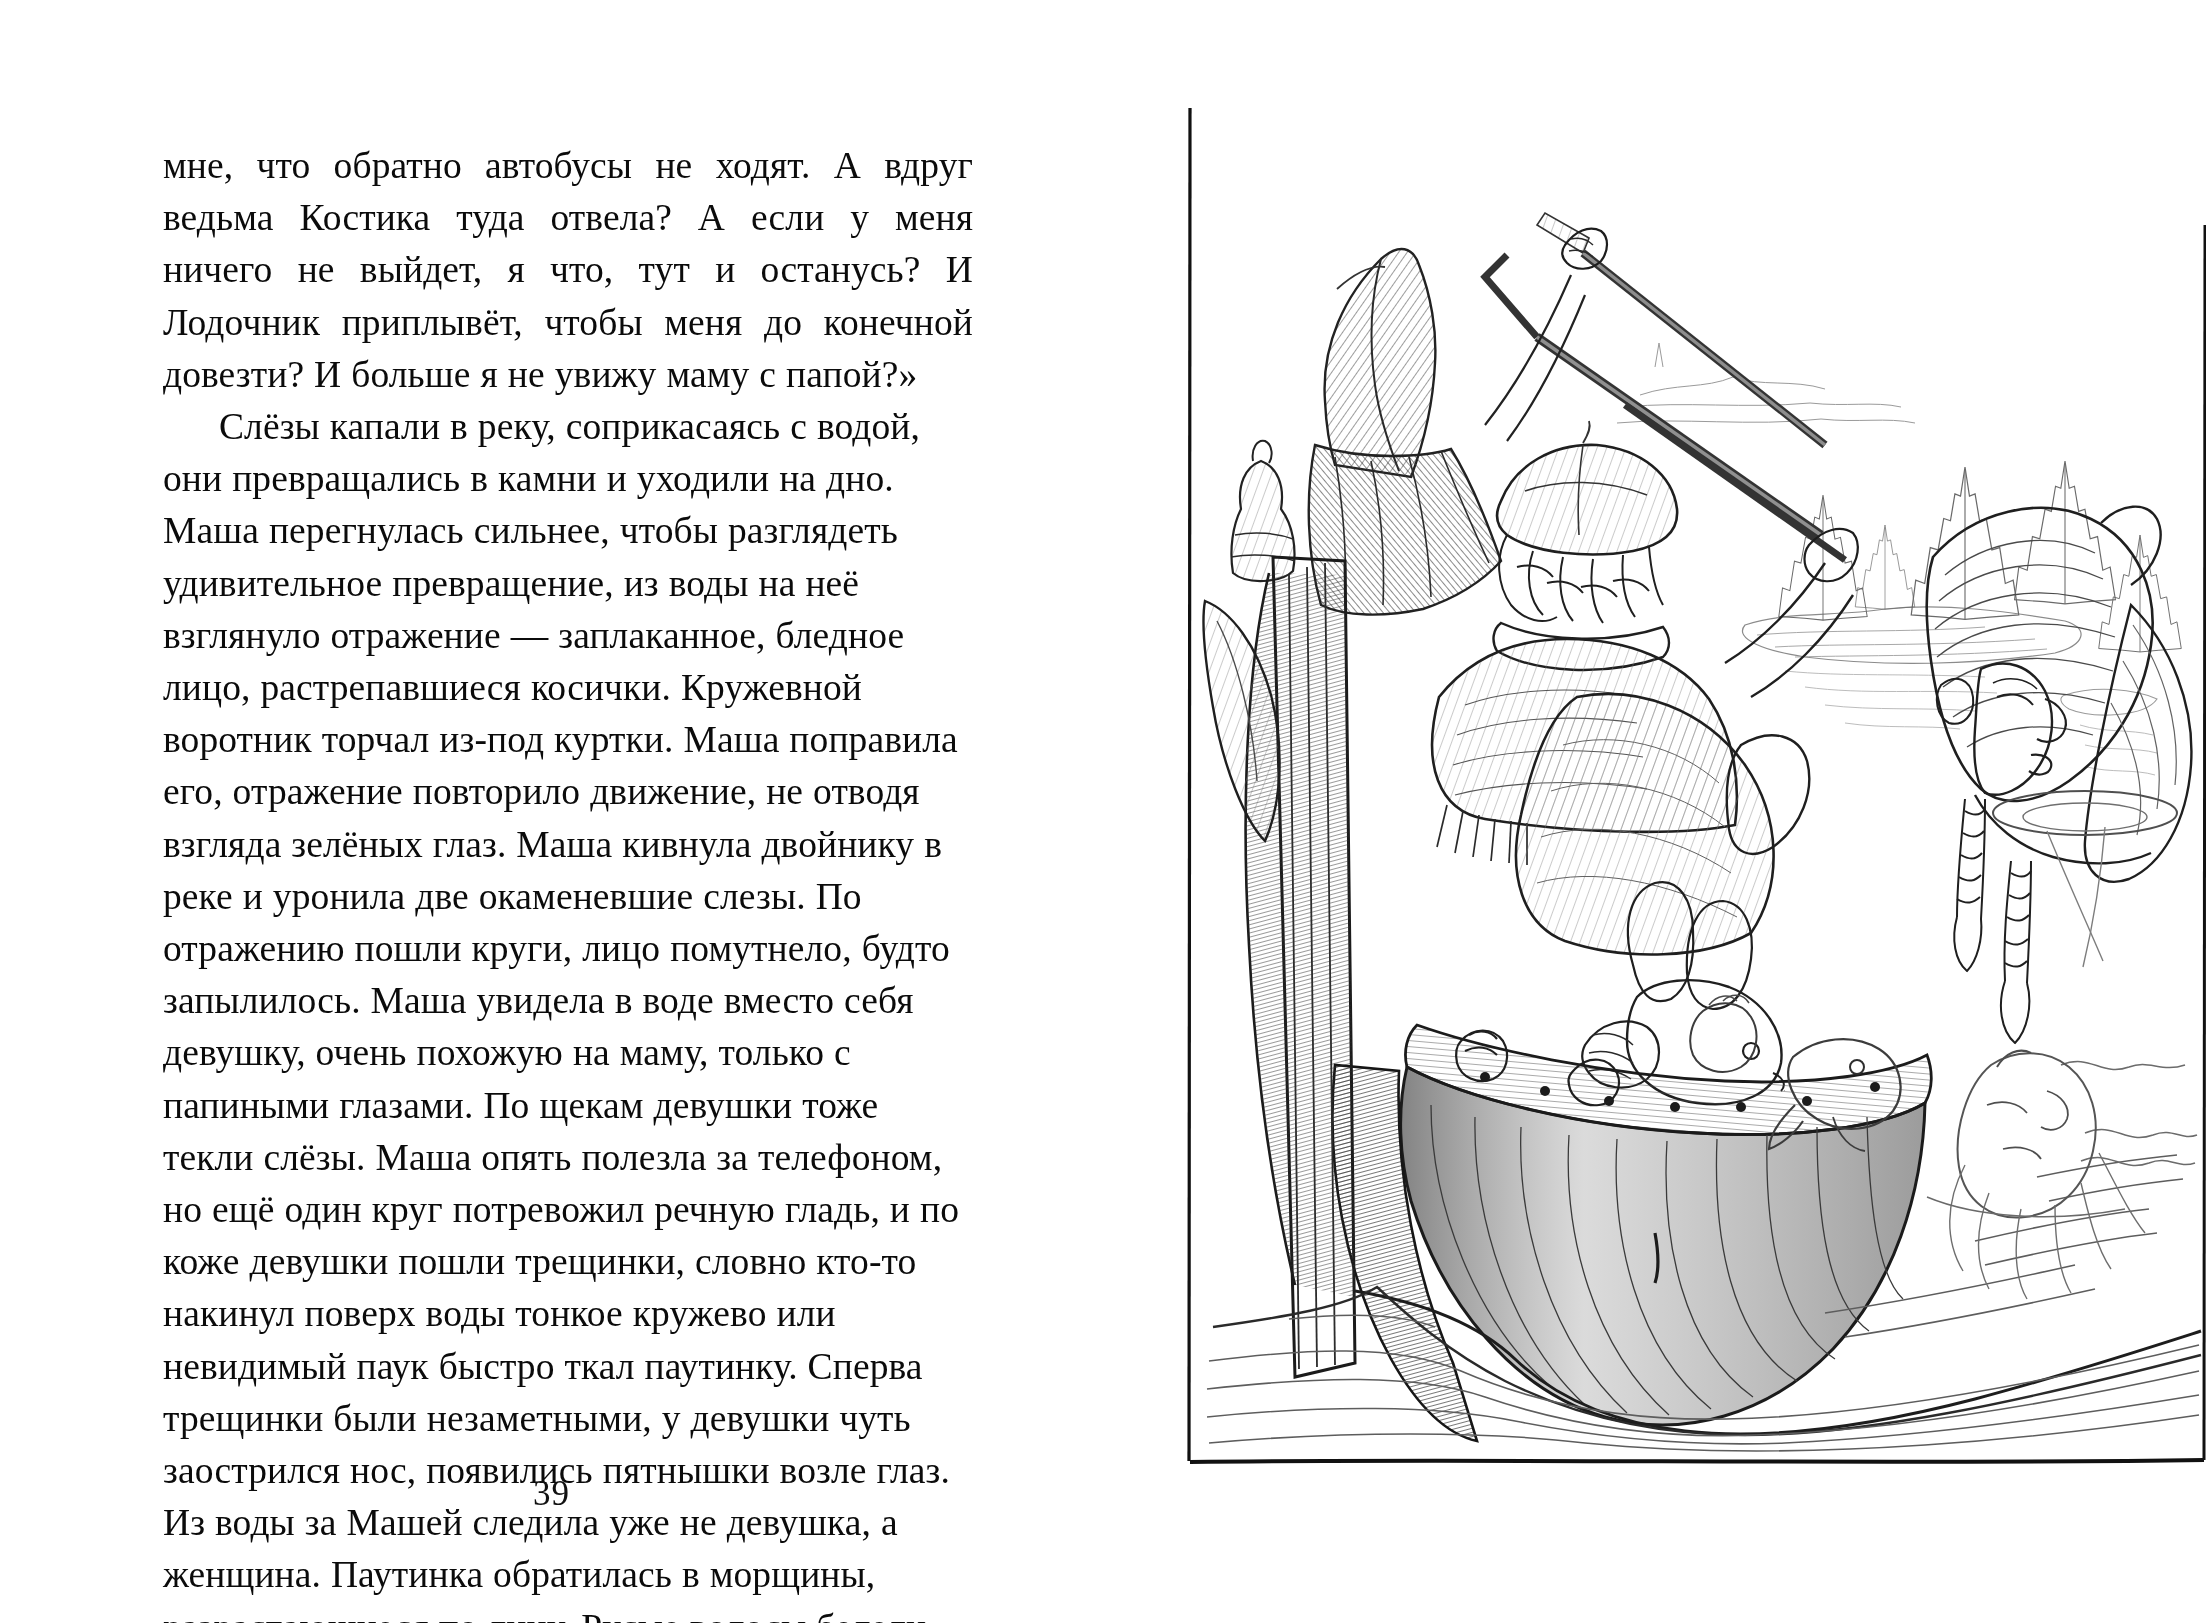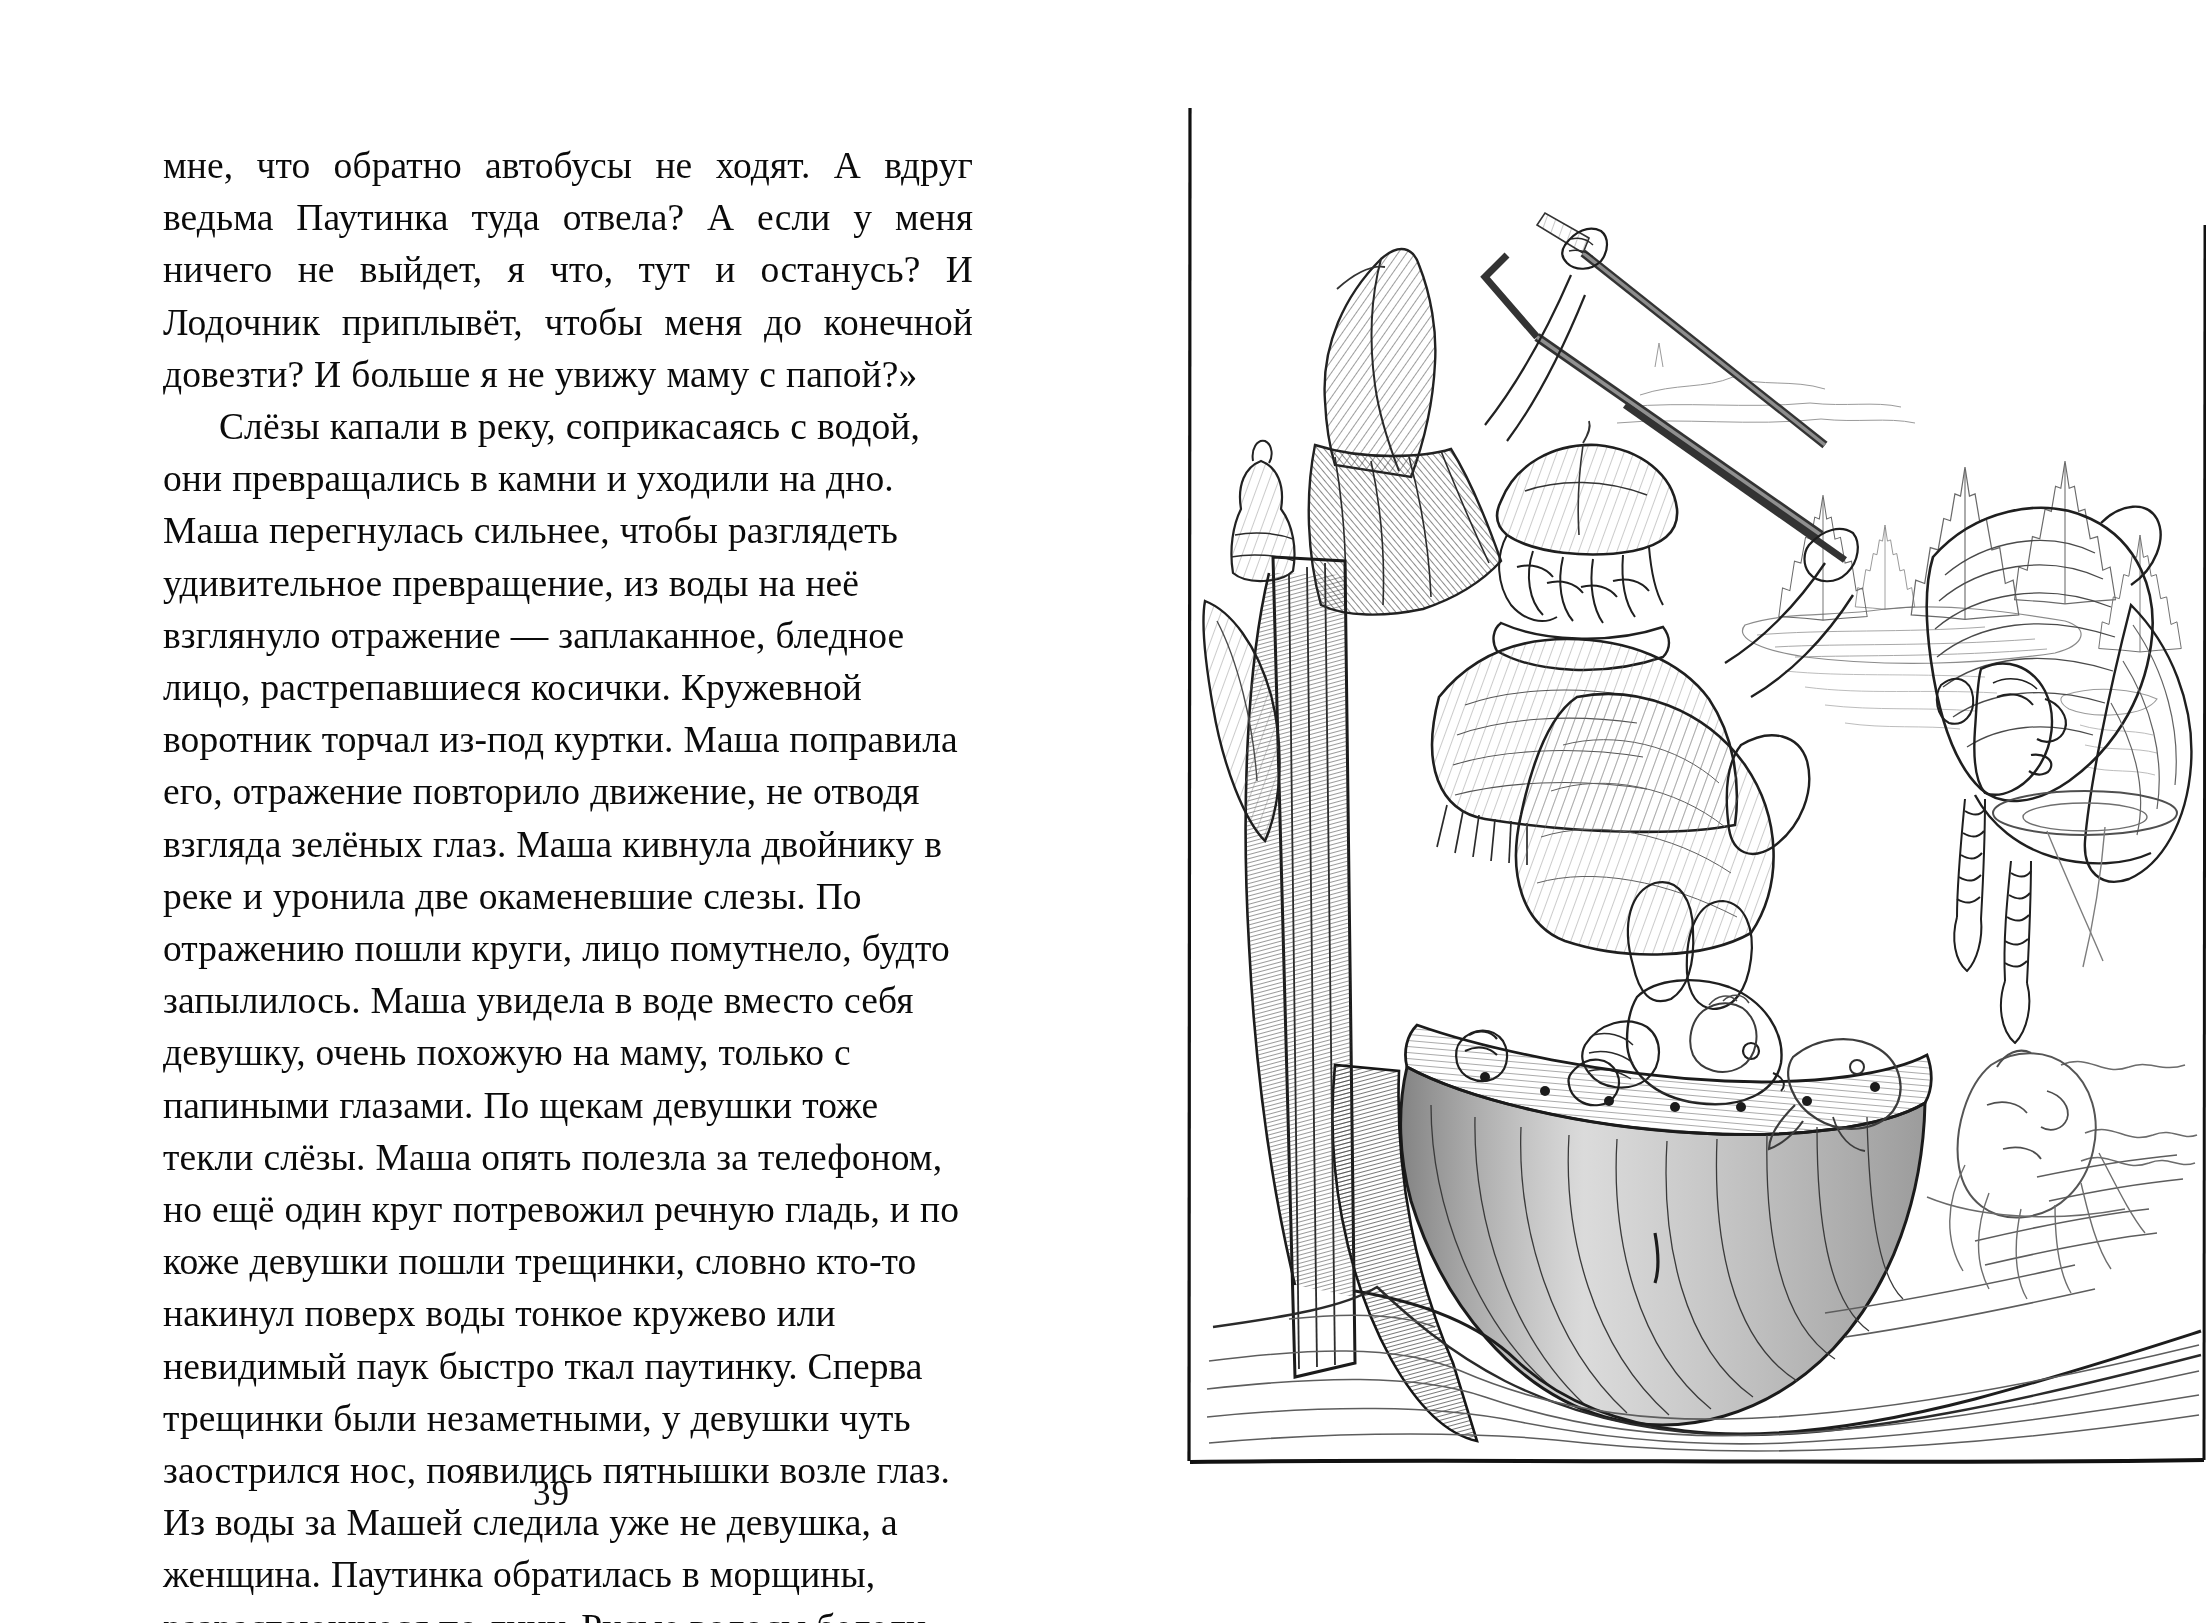--- a/index.html
+++ b/index.html
@@ -66,21 +66,21 @@
   #illustration-frame svg { display: block; width: 100%; height: 100%; }
 </style>
 </head>
 <body>
 
 <div id="page" style="--page-bg: #ffffff;">
 
   <div id="left-page">
 
     <div id="body-text">
-      <p class="paragraph">мне, что обратно автобусы не ходят. А вдруг ведьма Паутинка туда отвела? А если у меня ничего не выйдет, я что, тут и останусь? И Лодочник приплывёт, чтобы меня до конечной довезти? И больше я не увижу маму с папой?»</p>
+      <p class="paragraph">мне, что обратно автобусы не ходят. А вдруг ведьма Костика туда отвела? А если у меня ничего не выйдет, я что, тут и останусь? И Лодочник приплывёт, чтобы меня до конечной довезти? И больше я не увижу маму с папой?»</p>
       <p class="paragraph indent last">Слёзы капали в реку, соприкасаясь с водой, они превращались в камни и уходили на дно. Маша перегнулась сильнее, чтобы разглядеть удивительное превращение, из воды на неё взглянуло отражение — заплаканное, бледное лицо, растрепавшиеся косички. Кружевной воротник торчал из-под куртки. Маша поправила его, отражение повторило движение, не отводя взгляда зелёных глаз. Маша кивнула двойнику в реке и уронила две окаменевшие слезы. По отражению пошли круги, лицо помутнело, будто запылилось. Маша увидела в воде вместо себя девушку, очень похожую на маму, только с папиными глазами. По щекам девушки тоже текли слёзы. Маша опять полезла за телефоном, но ещё один круг потревожил речную гладь, и по коже девушки пошли трещинки, словно кто-то накинул поверх воды тонкое кружево или невидимый паук быстро ткал паутинку. Сперва трещинки были незаметными, у девушки чуть заострился нос, появились пятнышки возле глаз. Из воды за Машей следила уже не девушка, а женщина. Паутинка обратилась в морщины, разрастающиеся по лицу. Русые волосы белели. Вот они засеребрились</p>
     </div>
 
     <div id="page-number">39</div>
   </div>
 
   <div id="right-page">
     <div id="illustration-frame">
       <svg viewBox="0 0 1025 1362" xmlns="http://www.w3.org/2000/svg">
         <defs>

